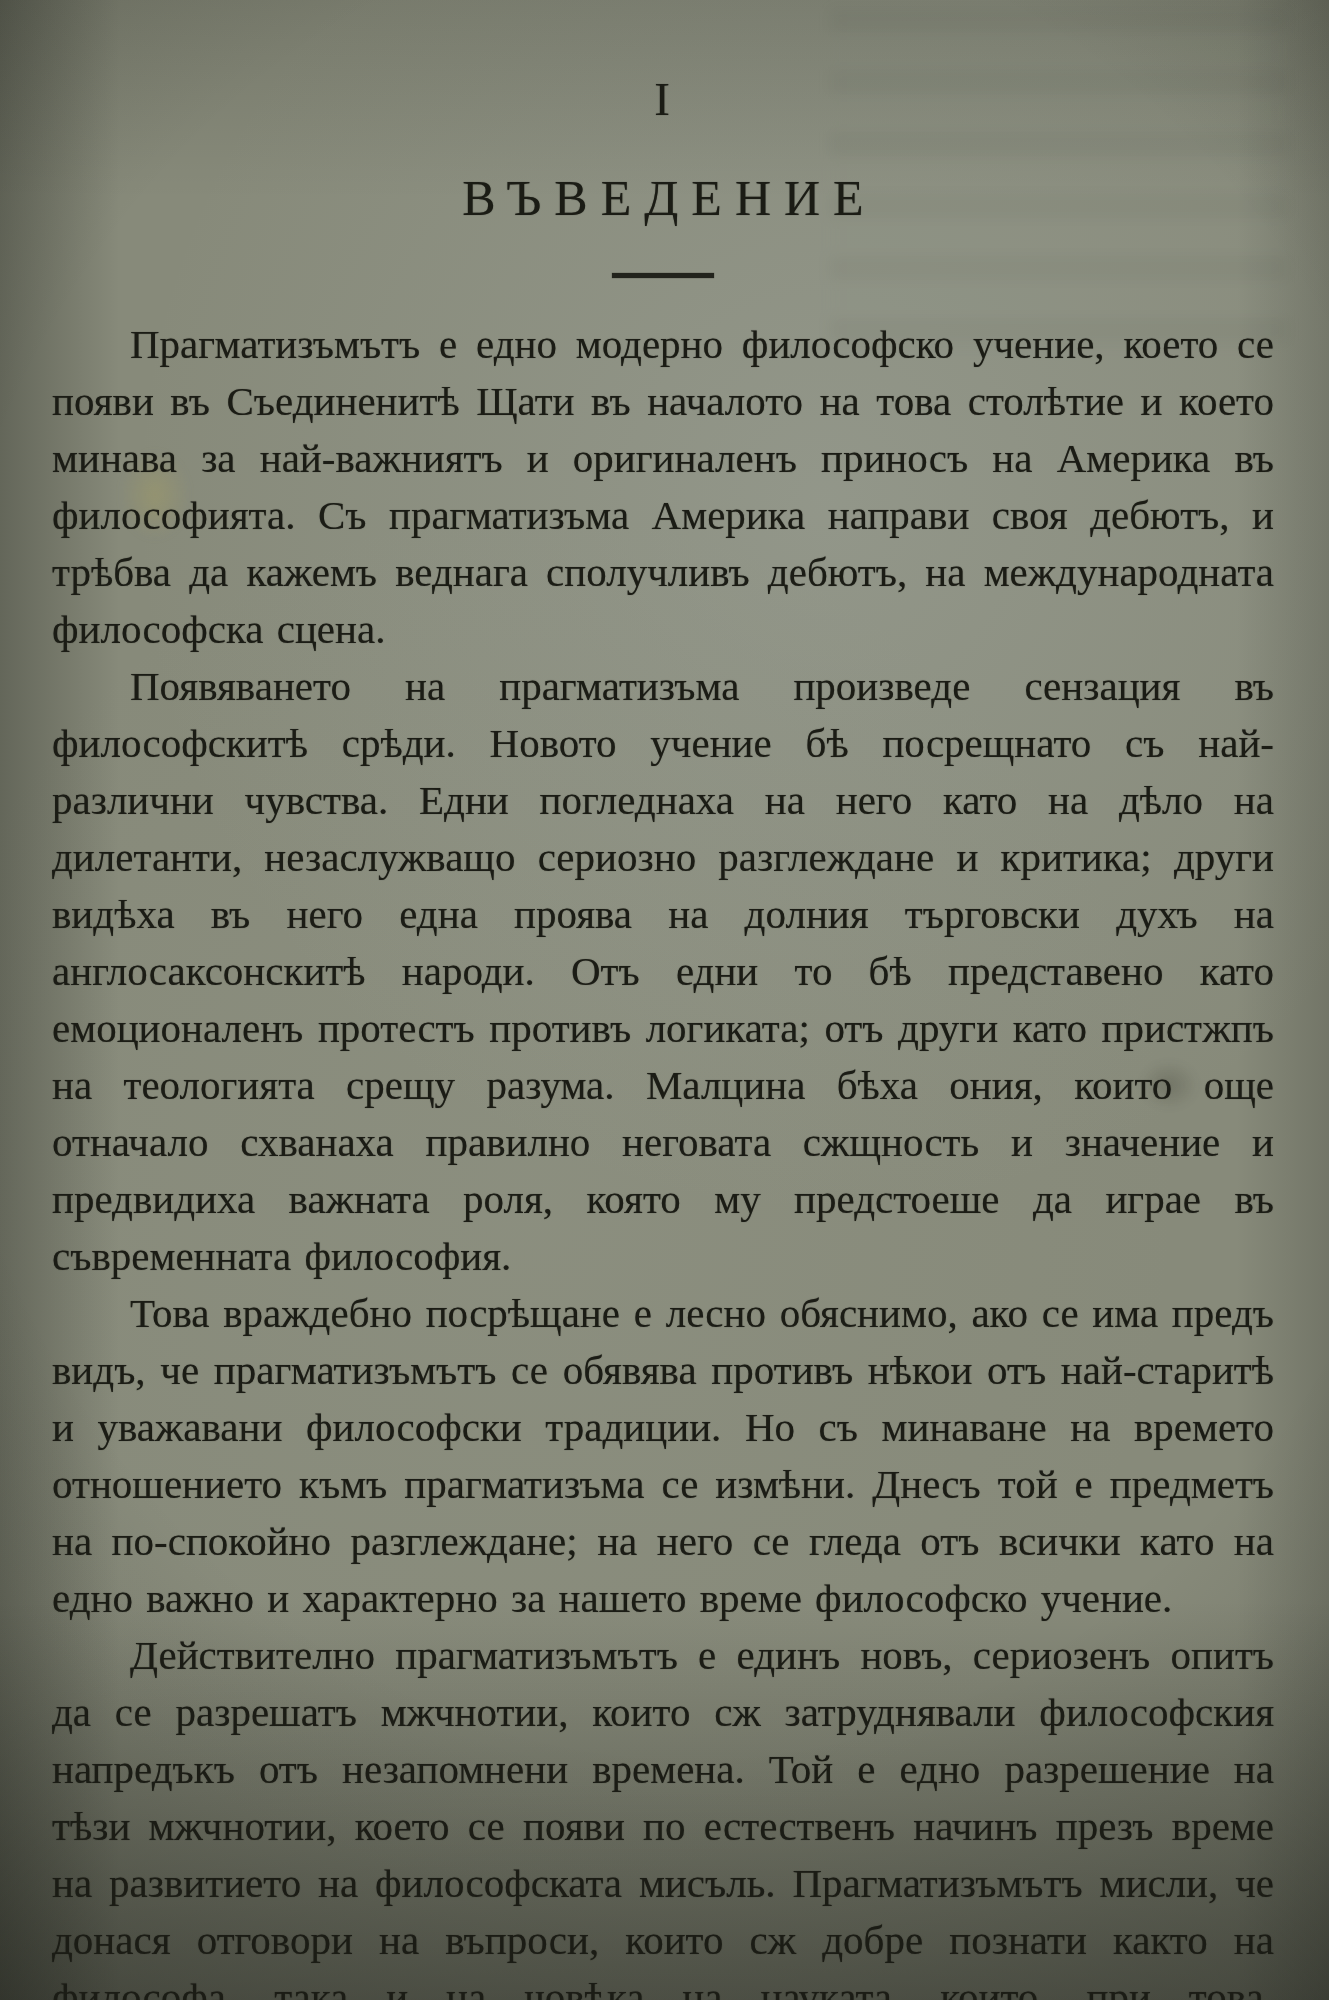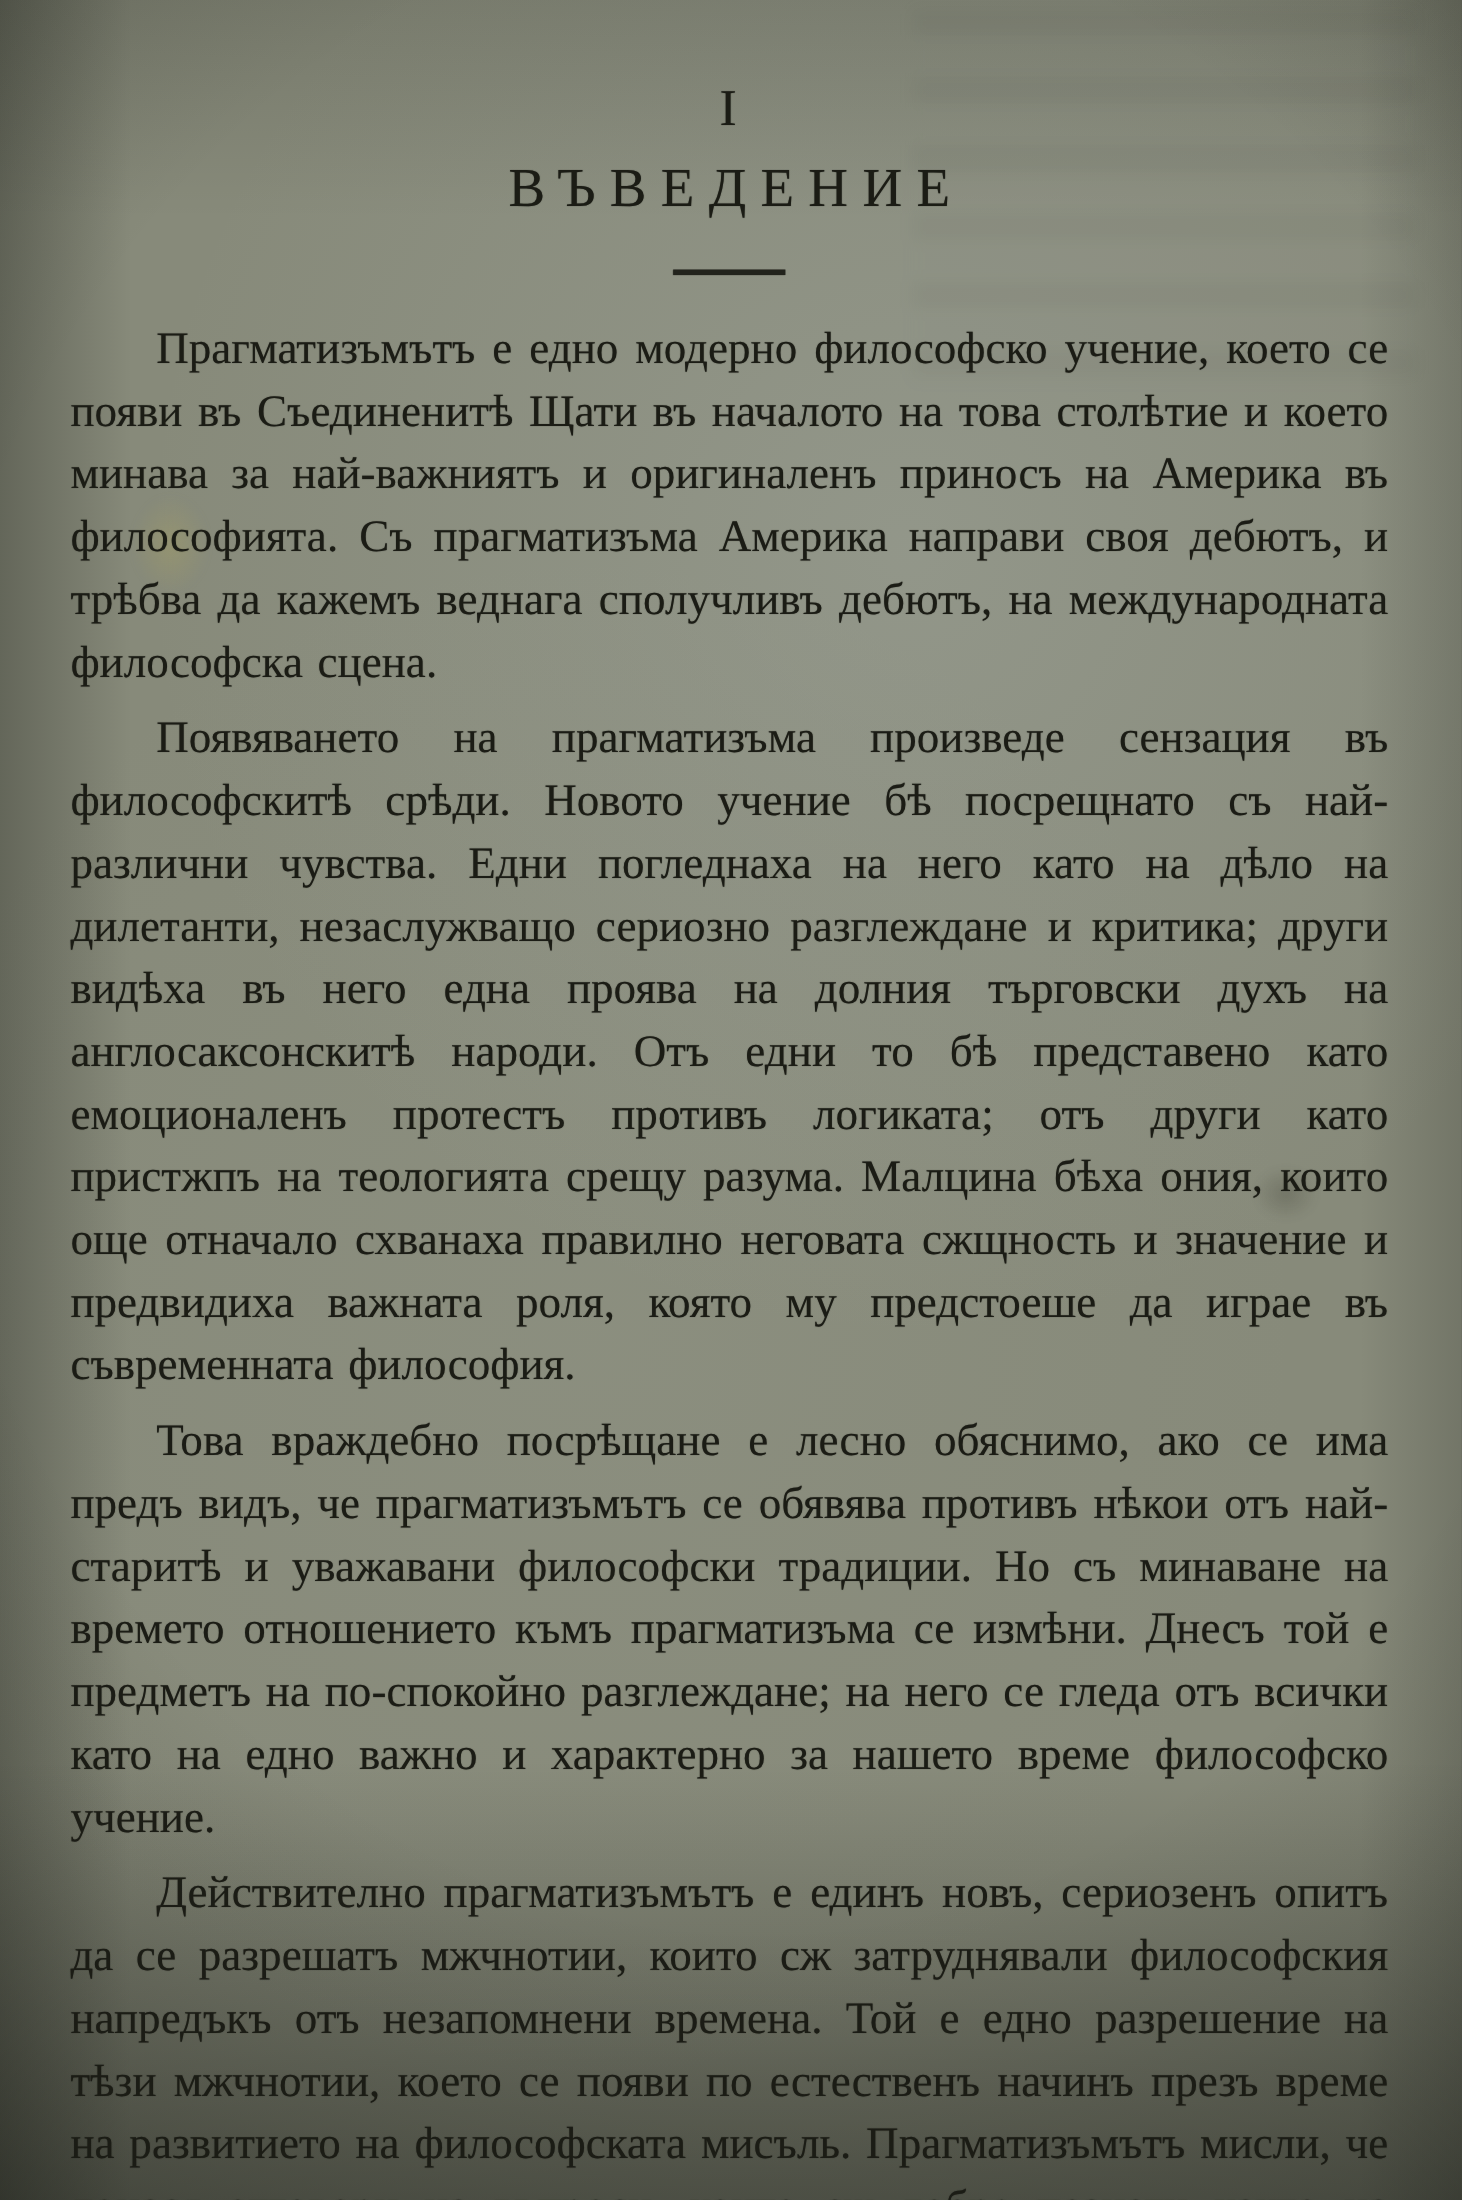--- a/index.html
+++ b/index.html
@@ -71,21 +71,21 @@
     margin: 32px 0 0 0;
     letter-spacing: 2px;
     text-shadow: 0 0 1px rgba(25,26,20,0.6);
   }
 
   .chapter-title {
     text-align: center;
     font-weight: normal;
     font-size: 50px;
     line-height: 1;
-    margin: 22px 0 0 0;
+    margin: 50px 0 0 0;
     letter-spacing: 13px;
     text-indent: 13px; 
     text-shadow: 0 0 1px rgba(25,26,20,0.6);
   }
 
   .heading-rule {
     width: 102px;
     height: 5px;
     background: #22231c;
     border: none;
@@ -96,21 +96,21 @@
   .body-text {
     margin-top: 38px;
     font-size: 41px;
     line-height: 57px;
     text-align: justify;
     word-spacing: 3px;
     text-shadow: 0 0 1px rgba(25,26,20,0.55);
   }
 
   .body-text p {
-    margin: 12px;
+    margin: 0;
     padding: 0;
     text-indent: 78px;
   }
 </style>
 </head>
 <body>
 
 <div class="photo">
 
   <div class="ghost-bleed"></div>

